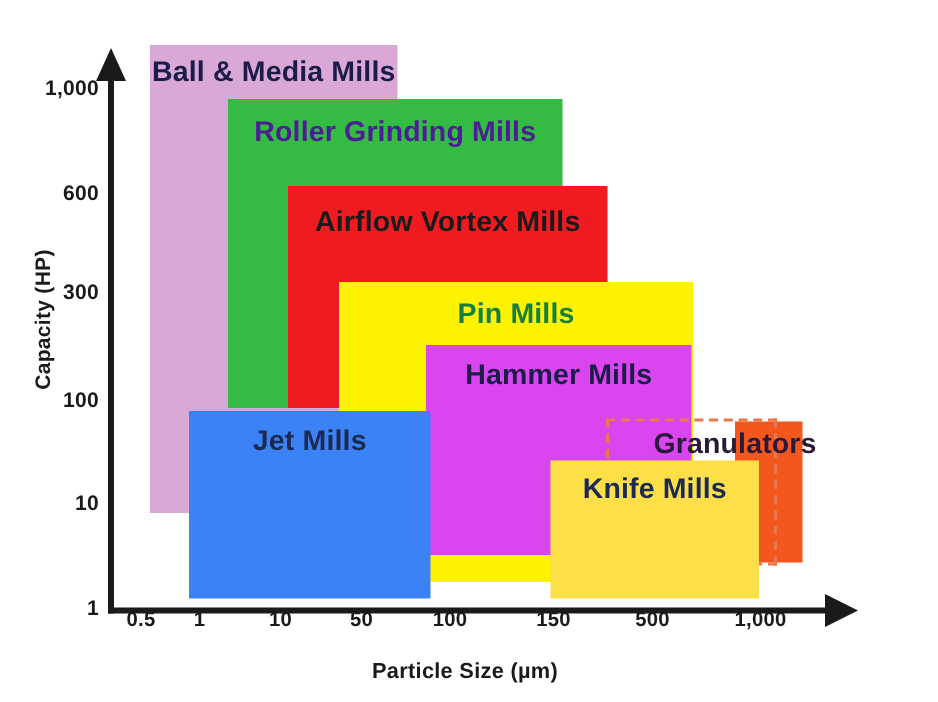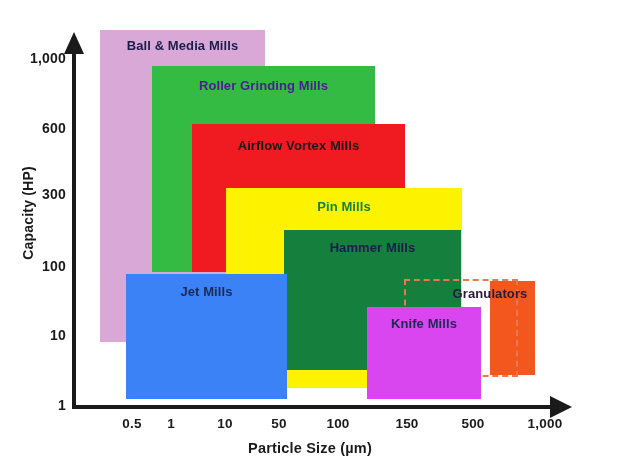--- a/index.html
+++ b/index.html
@@ -31,24 +31,24 @@
 
   
   .y-tick{
     position:absolute;right:0;width:60px;
     text-align:right;
     font-size:14px;font-weight:bold;color:#1a1a1a;
     letter-spacing:.2px;
   }
   .y-tick-wrap{position:absolute;left:0;width:66px;height:16px;}
   .x-tick{
-    position:absolute;top:416px;
+    position:absolute;top:405px;
     transform:translateX(-50%);
     font-size:13.5px;font-weight:bold;color:#1a1a1a;
-    white-space:nowrap;letter-spacing:.2px;margin-left:38px;
+    white-space:nowrap;letter-spacing:.2px;
   }
 
   
   #y-axis-title{
     position:absolute;
     left:-62px;top:205px;
     width:180px;text-align:center;
     transform:rotate(-90deg);
     font-size:14px;font-weight:bold;color:#1a1a1a;
     letter-spacing:.2px;
@@ -59,21 +59,21 @@
     text-align:center;
     font-size:14.5px;font-weight:bold;color:#1a1a1a;
     letter-spacing:.2px;
   }
 
   
   .cat-box{position:absolute;}
   .cat-label{
     position:absolute;
     width:100%;text-align:center;
-    font-size:13px;font-weight:bold;
+    font-size:19px;font-weight:bold;
     white-space:nowrap;letter-spacing:.1px;
   }
 
   
   #dashed-region{
     position:absolute;
     border:2px dashed #e8794f;
     background:transparent;
   }
 </style>
@@ -91,35 +91,35 @@
   </div>
 
   <div class="cat-box" style="left:192px;top:124px;width:213px;height:148px;background:#f01b20;z-index:3;">
     <span class="cat-label" style="top:14px;color:#1a1a1a;">Airflow Vortex Mills</span>
   </div>
 
   <div class="cat-box" style="left:226px;top:188px;width:236px;height:200px;background:#fdf200;z-index:4;">
     <span class="cat-label" style="top:11px;color:#15803d;">Pin Mills</span>
   </div>
 
-  <div class="cat-box" style="left:284px;top:230px;width:177px;height:140px;background:#15803d;z-index:5;">
+  <div class="cat-box" style="left:284px;top:230px;width:177px;height:140px;background:#d946ef;z-index:5;">
     <span class="cat-label" style="top:10px;color:#1c1c4a;">Hammer Mills</span>
   </div>
 
   <div class="cat-box" style="left:126px;top:274px;width:161px;height:125px;background:#3b82f6;z-index:6;">
     <span class="cat-label" style="top:10px;color:#1c2a52;">Jet Mills</span>
   </div>
 
   <div class="cat-box" style="left:490px;top:281px;width:45px;height:94px;background:#f4571d;z-index:7;">
   </div>
   <span class="cat-label" style="left:430px;top:286px;width:120px;color:#2a1a3a;z-index:9;">Granulators</span>
 
   <div id="dashed-region" style="left:404px;top:279px;width:110px;height:94px;z-index:8;"></div>
 
-  <div class="cat-box" style="left:367px;top:307px;width:114px;height:92px;background:#d946ef;z-index:10;">
+  <div class="cat-box" style="left:367px;top:307px;width:139px;height:92px;background:#fde047;z-index:10;">
     <span class="cat-label" style="top:9px;color:#1c2a52;">Knife Mills</span>
   </div>
 
   <div class="axis-line" id="y-axis-line" style="z-index:20;"></div>
   <div class="axis-line" id="x-axis-line" style="z-index:20;"></div>
   <div class="arrow-head" id="y-axis-arrow" style="z-index:21;"></div>
   <div class="arrow-head" id="x-axis-arrow" style="z-index:21;"></div>
 
   <div class="y-tick-wrap" style="top:50px;z-index:22;">
     <span class="y-tick">1,000</span>

